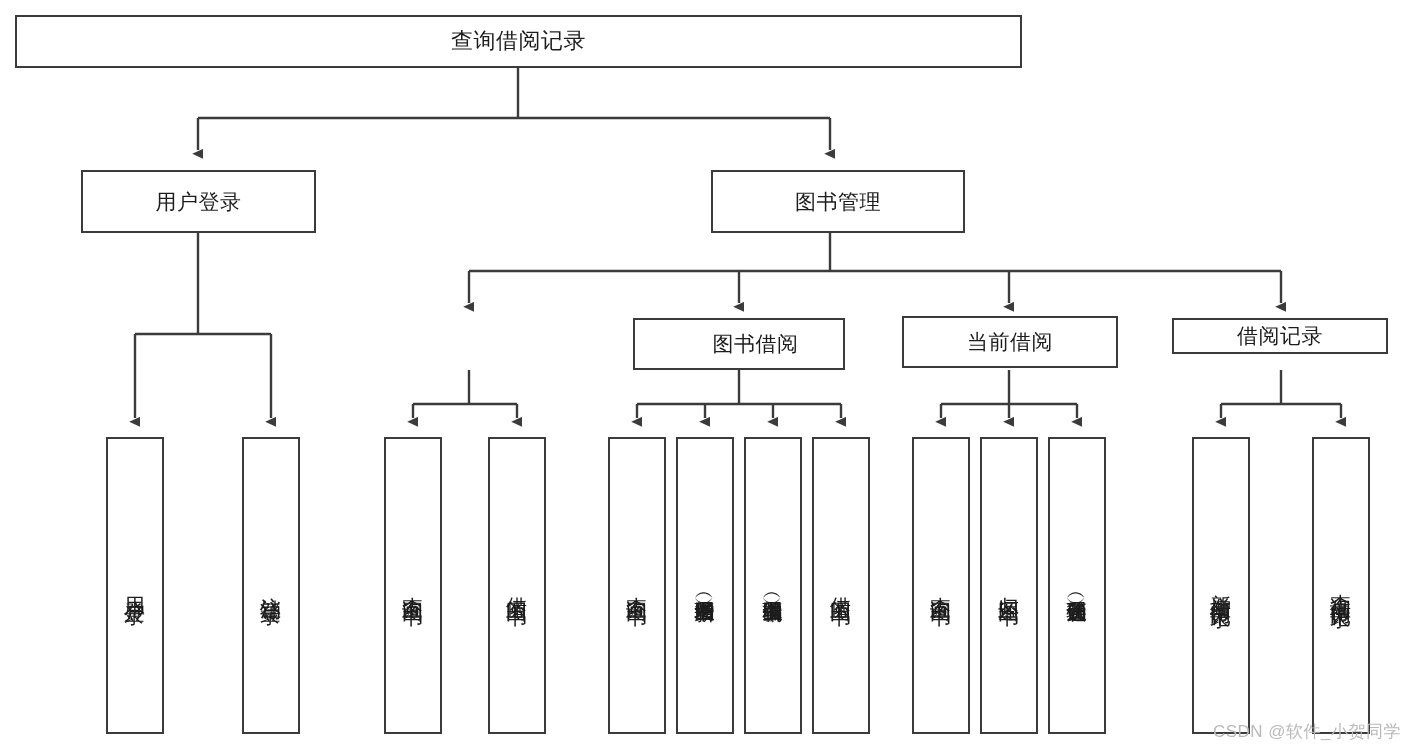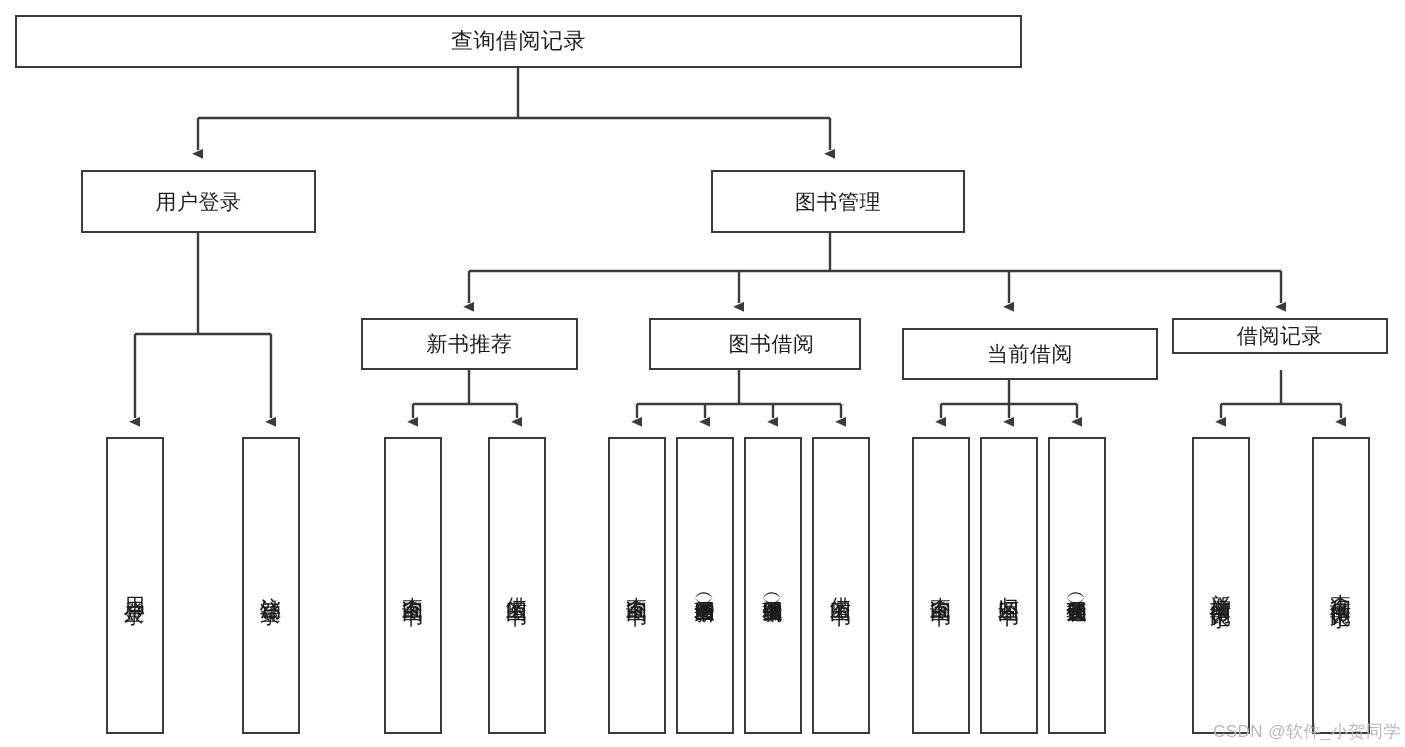--- a/index.html
+++ b/index.html
@@ -136,27 +136,24 @@
     <span class="label">查询借阅记录</span>
   </div>
 
   <div class="node h" style="left:81px; top:170px; width:235px; height:63px;">
     <span class="label">用户登录</span>
   </div>
   <div class="node h" style="left:711px; top:170px; width:254px; height:63px;">
     <span class="label">图书管理</span>
   </div>
 
-  <div class="node h" style="left:361px; top:318px; width:217px; height:52px;">
-    <span class="label">新书推荐</span>
-  </div>
-  <div class="node h" style="left:649px; top:318px; width:212px; height:52px;padding-left:33px;">
+  <div class="node h" style="left:633px; top:318px; width:212px; height:52px;padding-left:33px;">
     <span class="label">图书借阅</span>
   </div>
-  <div class="node h" style="left:902px; top:328px; width:256px; height:52px;">
+  <div class="node h" style="left:902px; top:316px; width:216px; height:52px;">
     <span class="label">当前借阅</span>
   </div>
   <div class="node h" style="left:1172px; top:318px; width:216px; height:36px;">
     <span class="label">借阅记录</span>
   </div>
 
   <div class="node v" style="left:106px; top:437px; width:58px; height:297px;">
     <span class="label">用户登录</span>
   </div>
   <div class="node v" style="left:242px; top:437px; width:58px; height:297px;">

